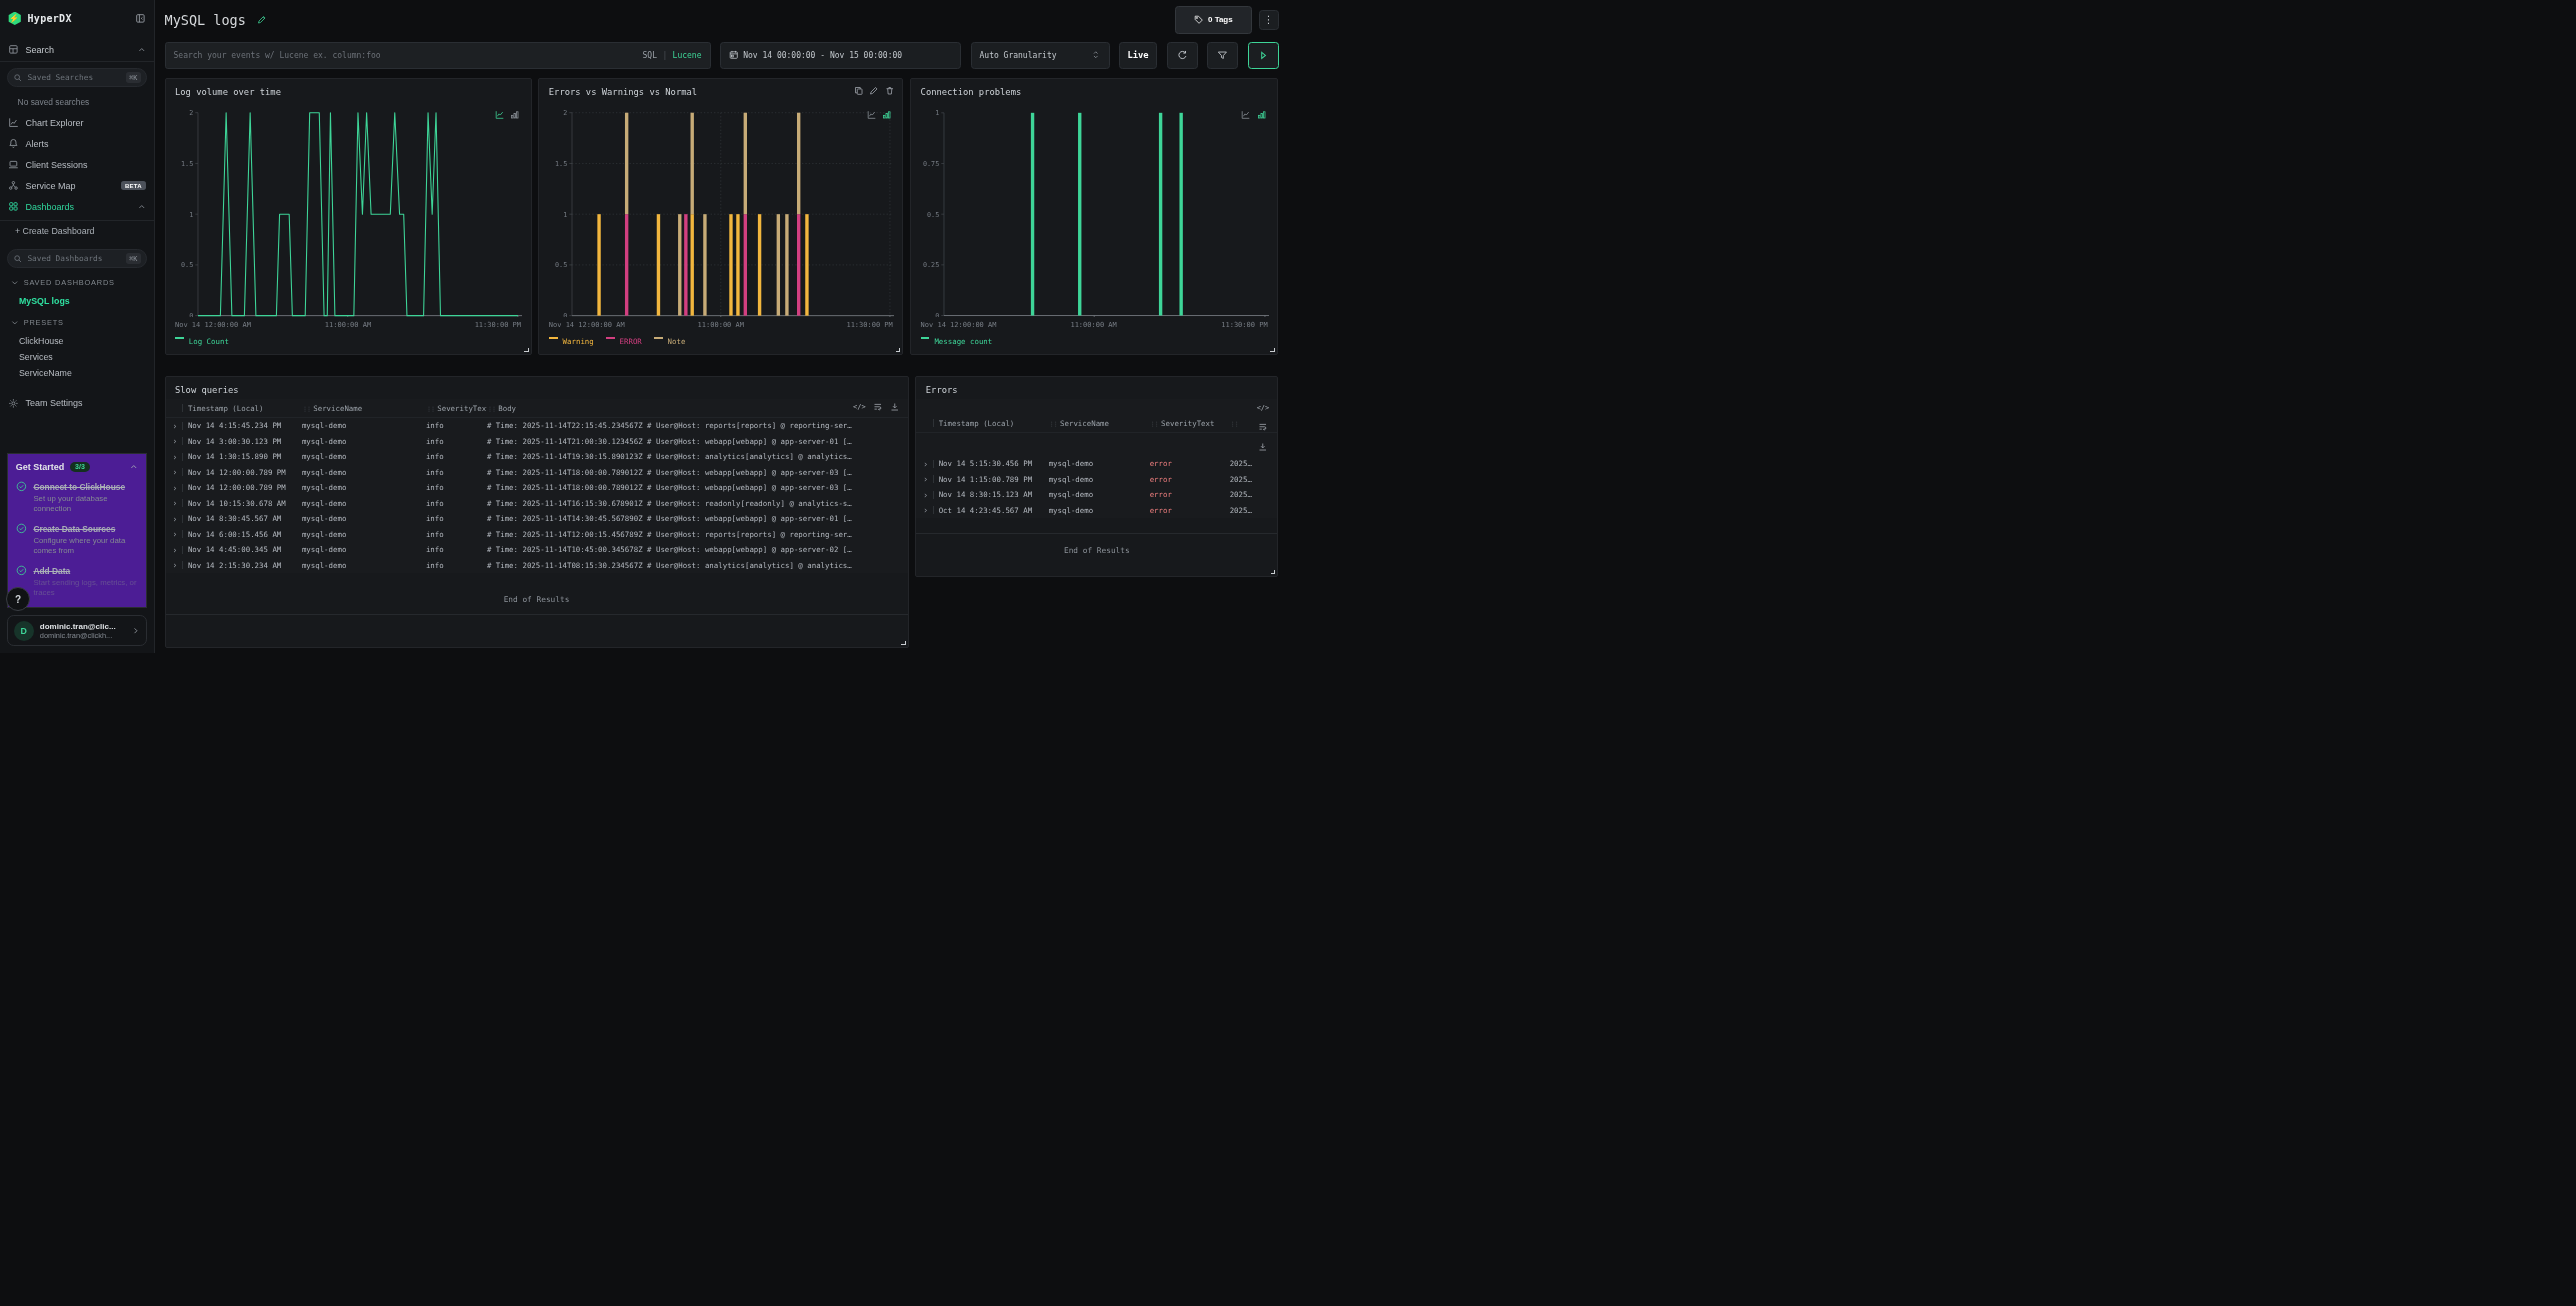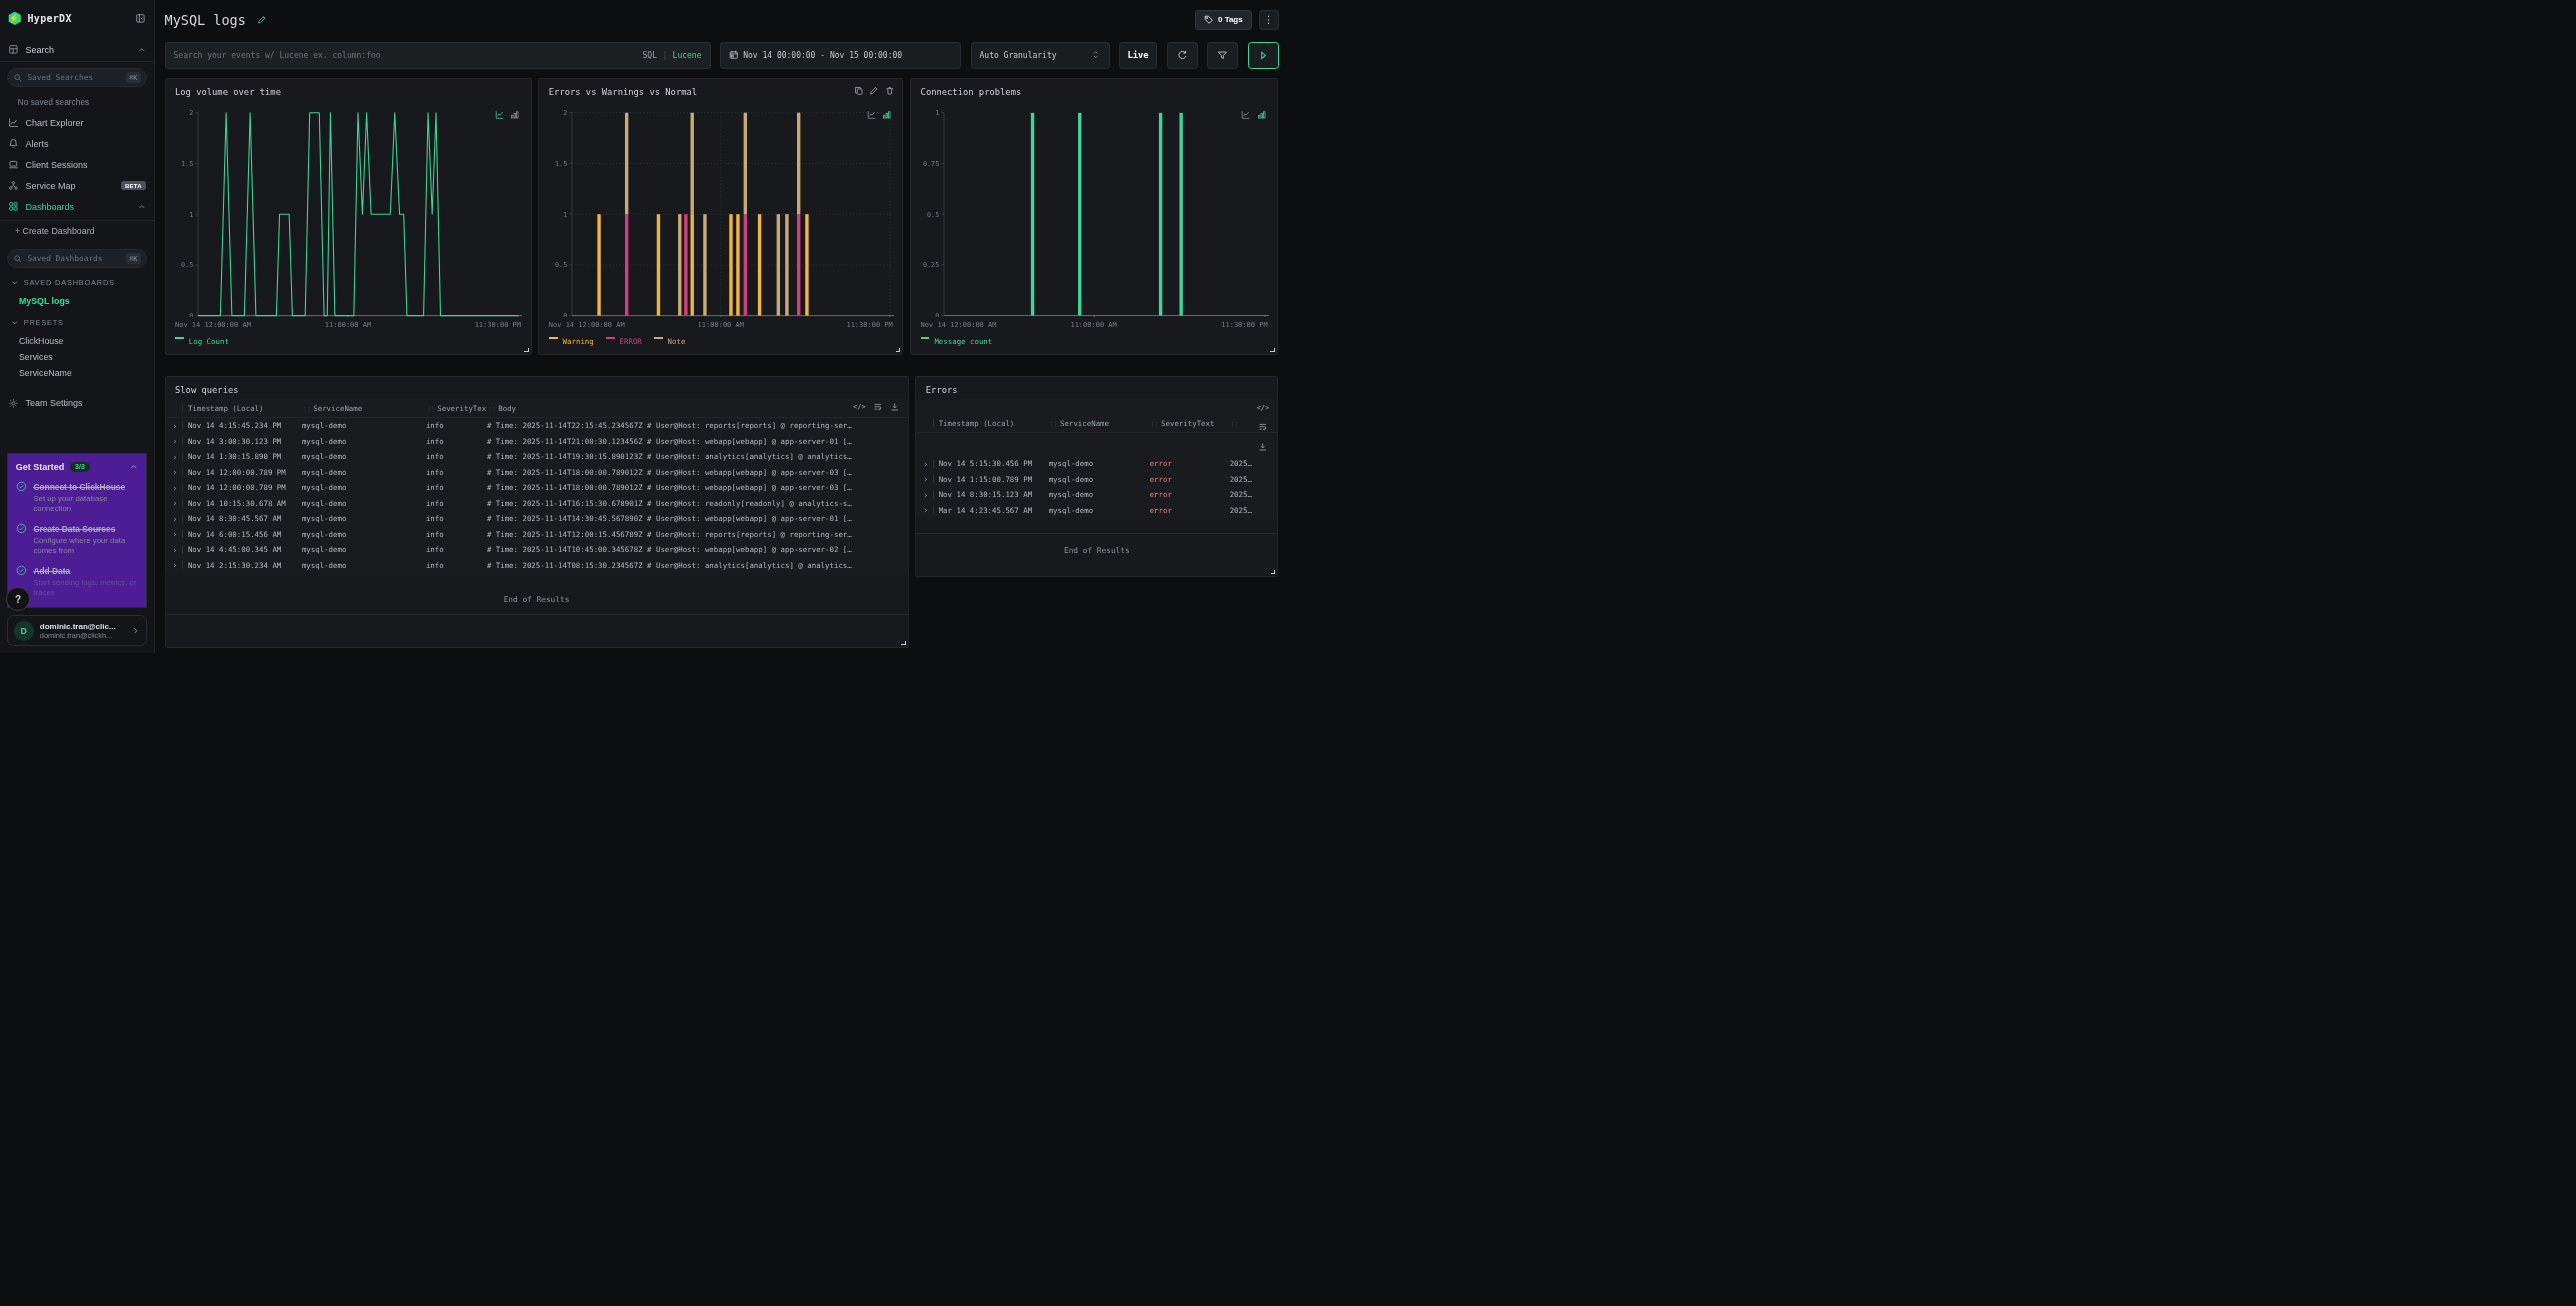--- a/index.html
+++ b/index.html
@@ -55,21 +55,21 @@
   .u-mail{font-size:7.4px;color:#858b93;white-space:nowrap}
   .u-chev{margin-left:auto;color:#9aa0a7}
 
   
   .main{flex:1;padding:0 9.5px;position:relative;min-width:0}
   .hdr{display:flex;align-items:center;height:39px}
   .page-title{font-family:"DejaVu Sans Mono",monospace;font-size:13.5px;color:#d6d9dc}
   .edit-pen{color:#3ed598;margin-left:10.8px;cursor:pointer}
   .hdr-right{margin-left:auto;display:flex;align-items:center;gap:6.8px}
   .btn{display:flex;align-items:center;justify-content:center;gap:4.7px;background:#1b1e21;border:0.7px solid #2a2e33;border-radius:3.4px;color:#c7ccd1;cursor:pointer}
-  .tags-btn{height:20px;padding:0 8px;font-size:8px;font-weight:bold;background:#222529;border-color:#33373c;color:#fff}
+  .tags-btn{height:28px;padding:0 18px;font-size:8px;font-weight:bold;background:#222529;border-color:#33373c;color:#fff}
   .kebab-btn{width:20px;height:20px;font-size:10px;color:#c7ccd1}
 
   .toolbar{display:flex;gap:9.5px;height:27px;margin-top:2.7px}
   .search-box{flex:1;display:flex;align-items:center;background:#1d2023;border:0.7px solid #2a2e33;border-radius:2.7px;padding:0 8px;min-width:0}
   .search-box input{flex:1;background:transparent;border:none;outline:none;font-family:"DejaVu Sans Mono",monospace;font-size:8px;color:#c7ccd1;min-width:0}
   .search-box input::placeholder{color:#6c7178}
   .lang{display:flex;gap:5.4px;font-family:"DejaVu Sans Mono",monospace;font-size:8px;align-items:center}
   .lang .sql{color:#9aa0a7;cursor:pointer}
   .lang .bar{color:#4a4f55}
   .lang .lucene{color:#3ed598;cursor:pointer}
@@ -770,21 +770,21 @@
               <span class="cexp">›</span>
               <span class="vsep"></span>
               <span class="e-ts">Nov 14 8:30:15.123 AM</span>
               <span class="e-svc">mysql-demo</span>
               <span class="e-sev sev-error">error</span>
               <span class="e-body">2025…</span>
             </div>
             <div class="trow">
               <span class="cexp">›</span>
               <span class="vsep"></span>
-              <span class="e-ts">Mar 14 4:23:45.567 AM</span>
+              <span class="e-ts">Oct 14 4:23:45.567 AM</span>
               <span class="e-svc">mysql-demo</span>
               <span class="e-sev sev-error">error</span>
               <span class="e-body">2025…</span>
             </div>
           </div>
       </div>
       <div class="hline err-line"></div>
       <div class="eor err-eor">End of Results</div>
       <span class="rsz"></span>
     </div>

